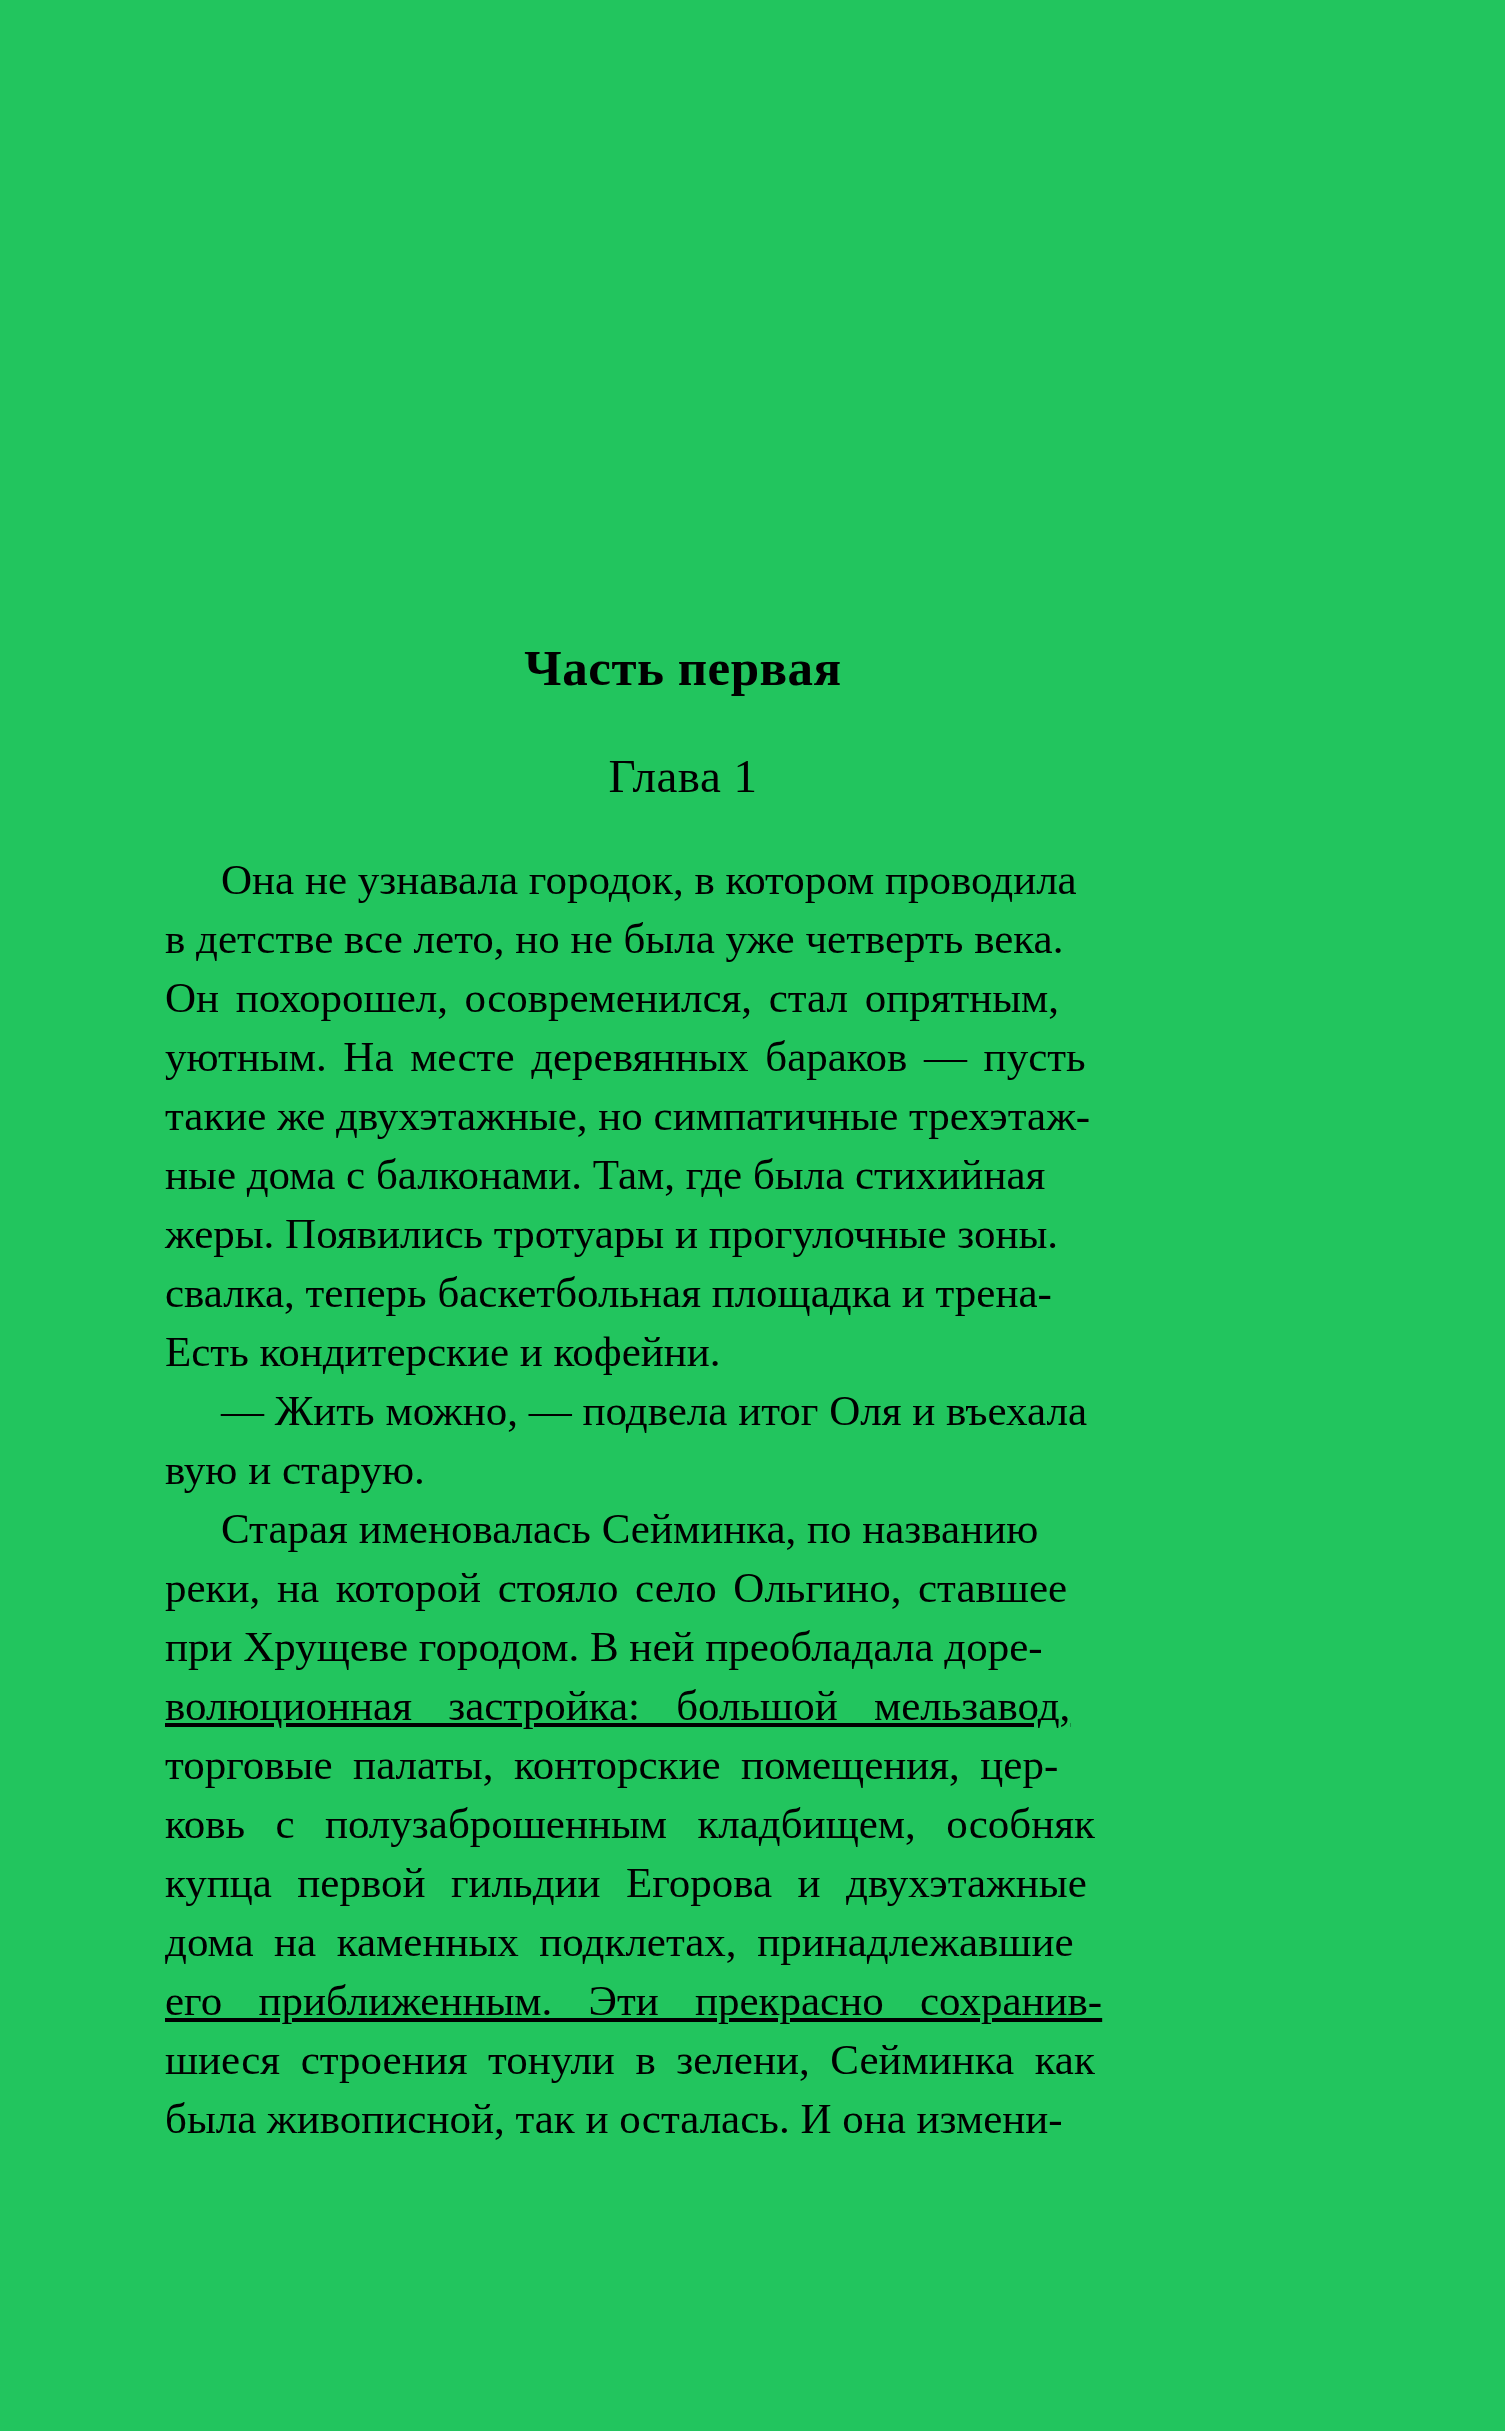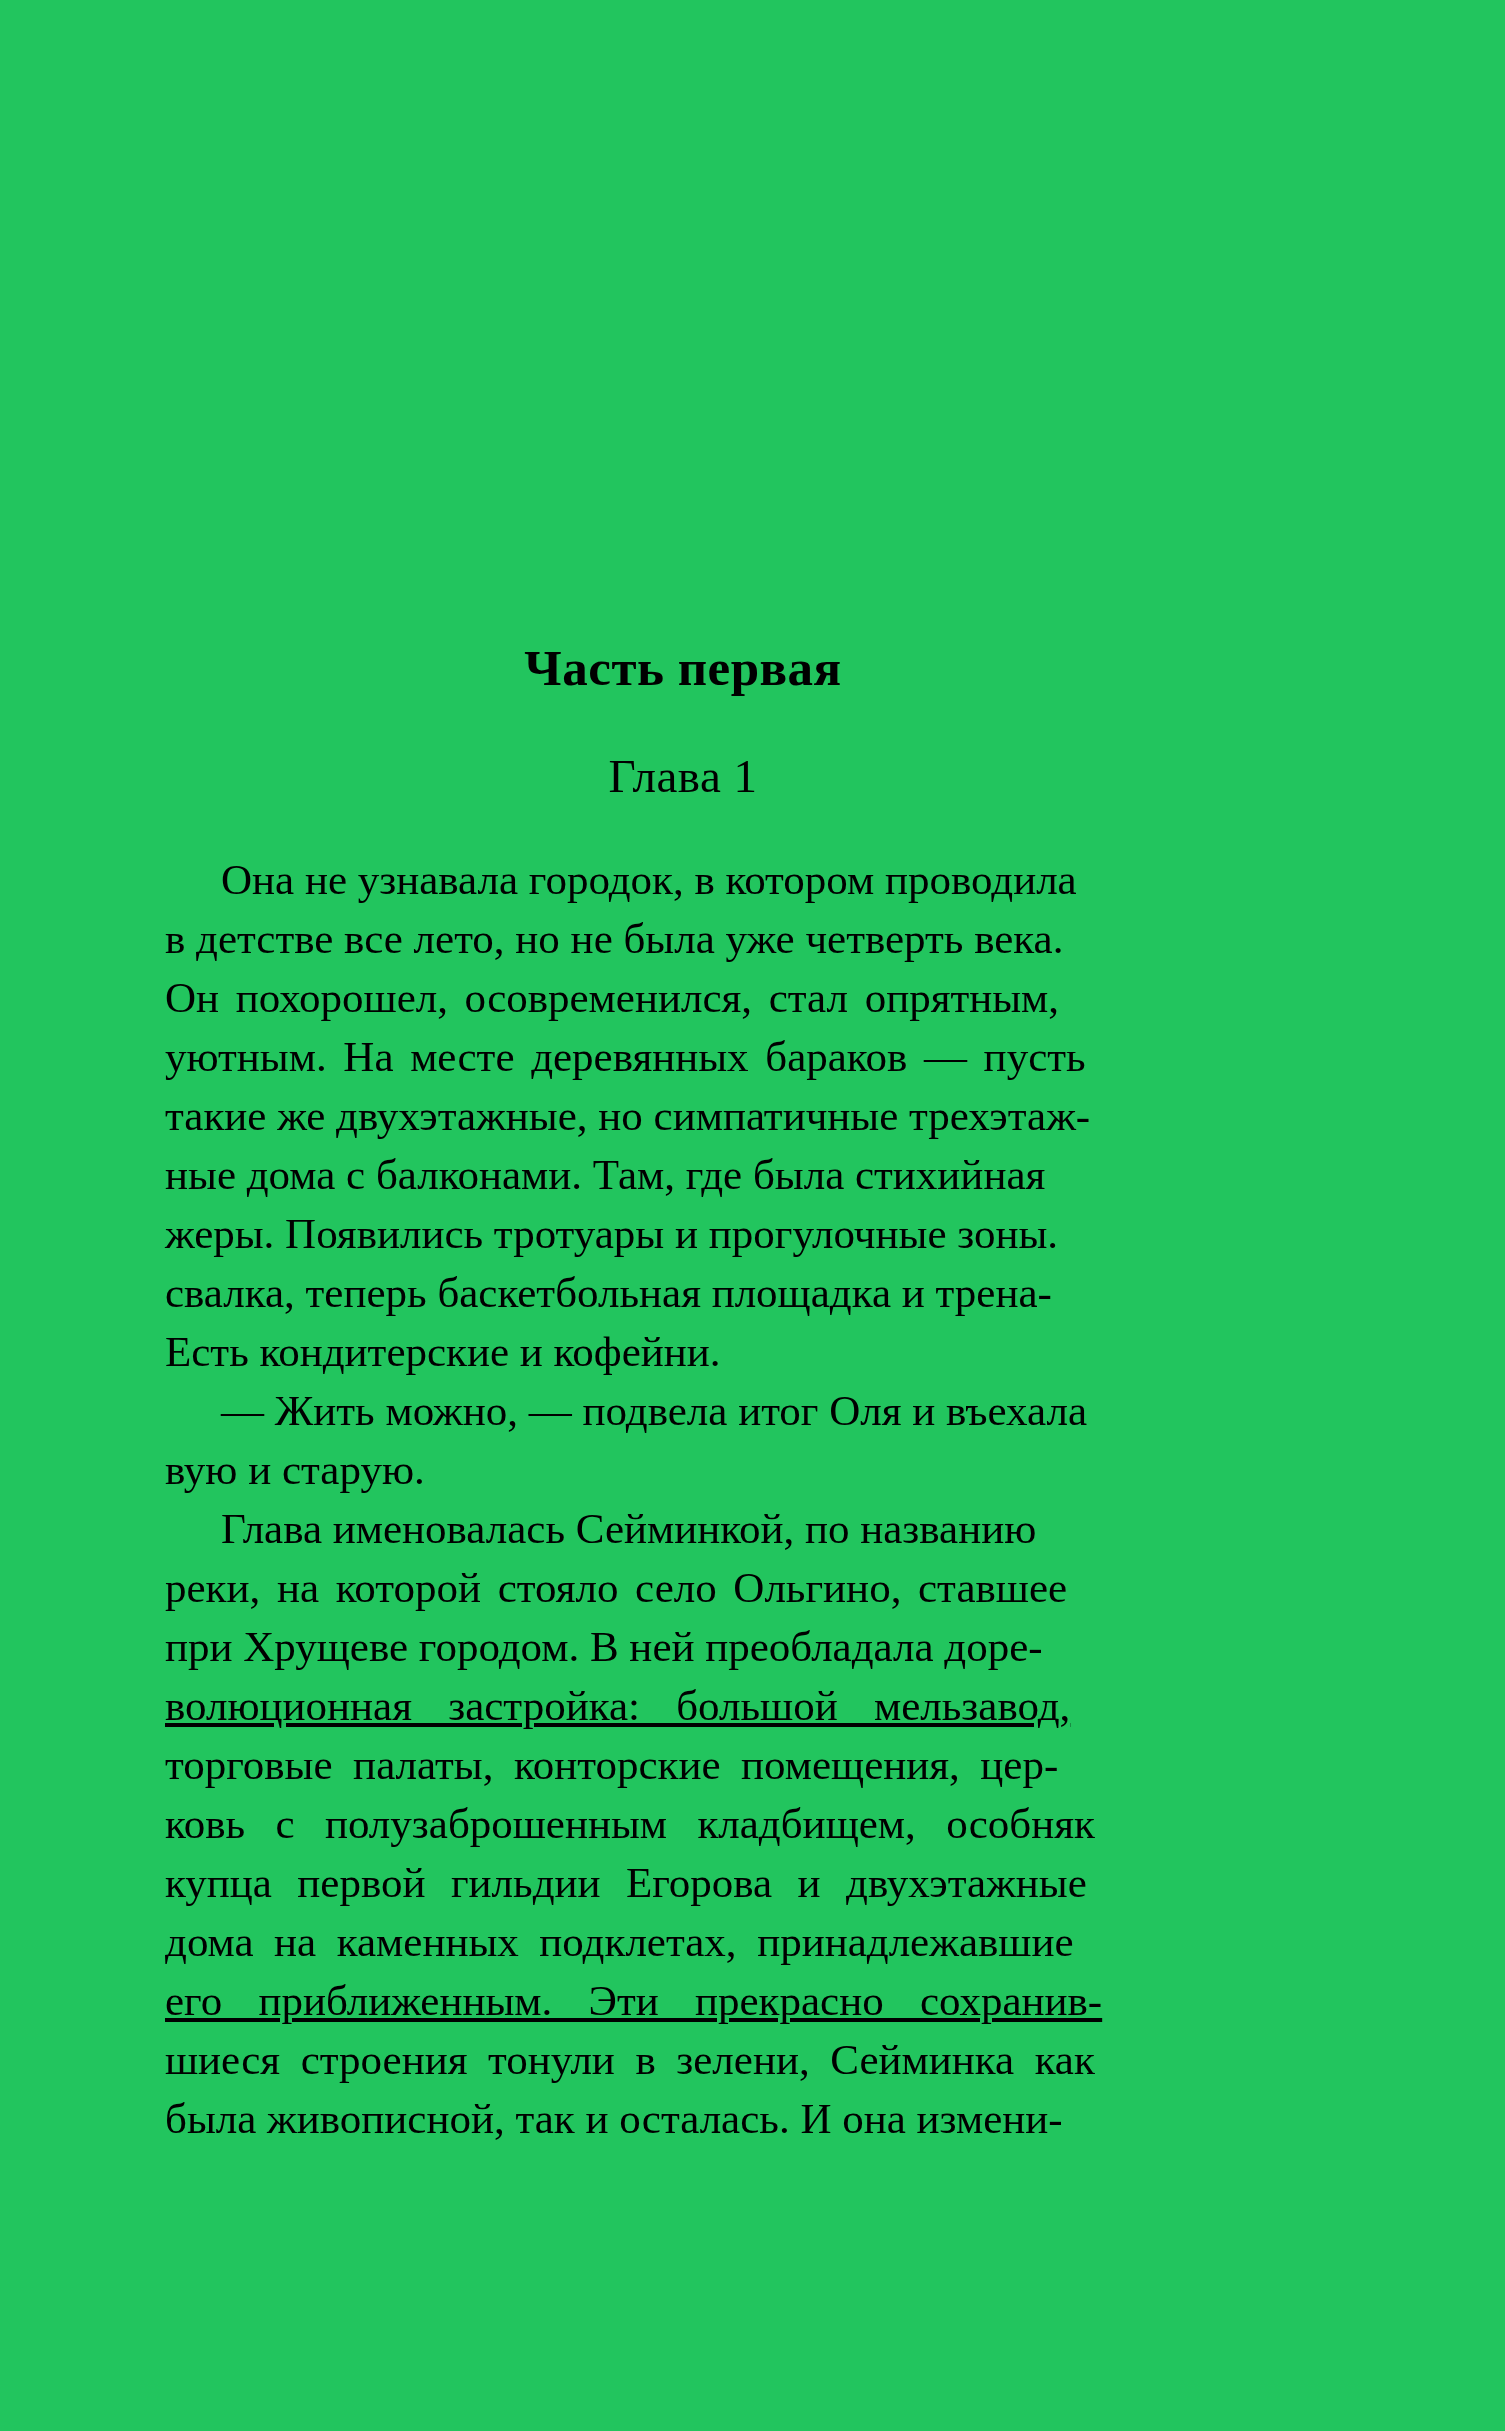--- a/index.html
+++ b/index.html
@@ -103,21 +103,21 @@
         <span class="line">ные дома с балконами. Там, где была стихийная</span>
         <span class="line">жеры. Появились тротуары и прогулочные зоны.</span>
         <span class="line">свалка, теперь баскетбольная площадка и трена-</span>
         <span class="line">Есть кондитерские и кофейни.</span>
       </p>
       <p class="para">
         <span class="line indent">— Жить можно, — подвела итог Оля и въехала</span>
         <span class="line">вую и старую.</span>
       </p>
       <p class="para">
-        <span class="line indent">Глава именовалась Сейминкой, по названию</span>
+        <span class="line indent">Старая именовалась Сейминка, по названию</span>
         <span class="line j5">реки, на которой стояло село Ольгино, ставшее</span>
         <span class="line">при Хрущеве городом. В ней преобладала доре-</span>
         <span class="line j4">волюционная застройка: большой мельзавод,</span>
         <span class="line j1">торговые палаты, конторские помещения, цер-</span>
         <span class="line j3">ковь с полузаброшенным кладбищем, особняк</span>
         <span class="line j2">купца первой гильдии Егорова и двухэтажные</span>
         <span class="line j1">дома на каменных подклетах, принадлежавшие</span>
         <span class="line j4">его приближенным. Эти прекрасно сохранив-</span>
         <span class="line j1">шиеся строения тонули в зелени, Сейминка как</span>
         <span class="line">была живописной, так и осталась. И она измени-</span>

